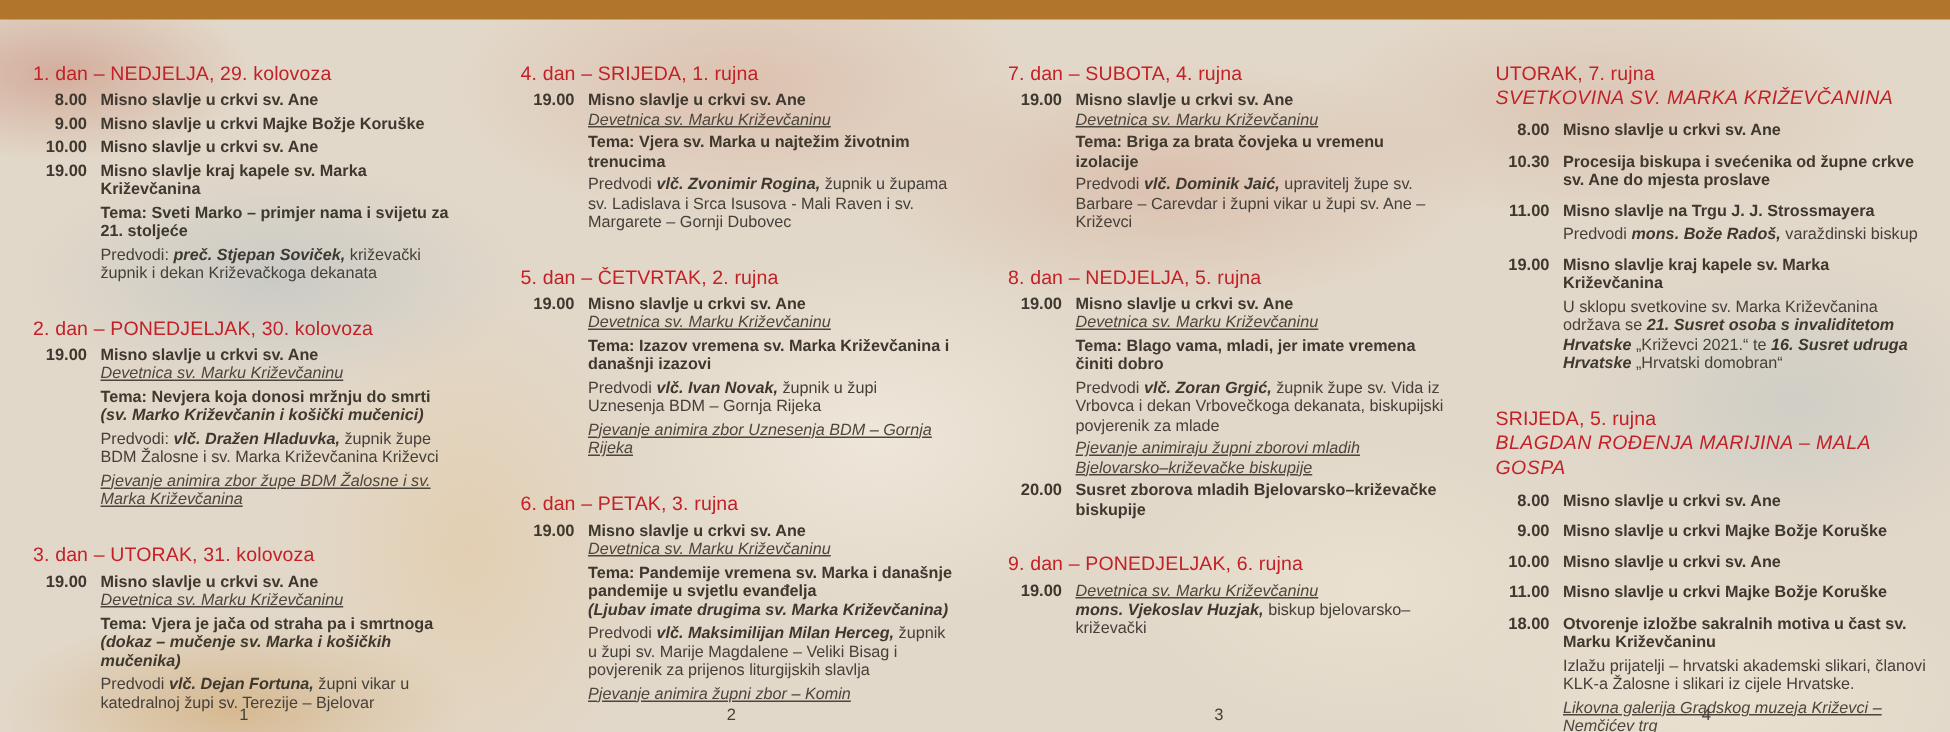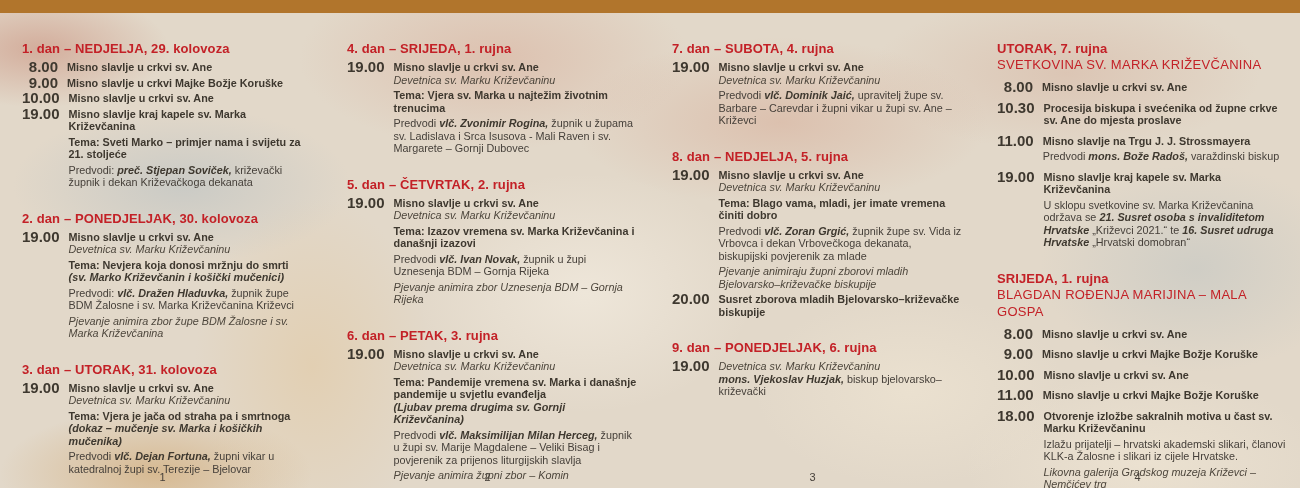--- a/index.html
+++ b/index.html
@@ -21,31 +21,31 @@
       radial-gradient(ellipse 260px 160px at 70% 80%, rgba(238,228,210,0.70), transparent 60%),
       radial-gradient(ellipse 300px 120px at 82% 15%, rgba(210,170,150,0.40), transparent 65%),
       radial-gradient(ellipse 240px 160px at 92% 55%, rgba(180,190,192,0.40), transparent 65%),
       radial-gradient(ellipse 300px 150px at 88% 95%, rgba(240,230,212,0.65), transparent 60%);
   }
   .top-band{position:absolute;top:0;left:0;right:0;height:13px;background:#b1752c;}
   .pages{position:absolute;top:13px;left:0;right:0;bottom:0;display:flex;}
   .page{width:325px;box-sizing:border-box;padding:28px 12px 24px 22px;position:relative;overflow:hidden;}
   .day-section{margin-bottom:22px;}
   .sec-head{margin-bottom:5px;}
-  .sec-title{color:#c32127;font-weight:700;font-size:13px;line-height:15px;letter-spacing:0.1px;}
-  .sec-subtitle{color:#c32127;font-weight:400;font-size:13px;line-height:17px;letter-spacing:0.3px;}
+  .sec-title{color:#c32127;font-weight:400;font-size:13px;line-height:15px;letter-spacing:0.1px;}
+  .sec-subtitle{color:#c32127;font-weight:400;font-size:13px;line-height:17px;letter-spacing:0.3px;font-style:italic;}
   .event{display:flex;margin-top:3px;}
   .page:nth-child(4) .event{margin-top:8px;}
-  .time{flex:0 0 36px;text-align:right;font-weight:700;font-size:15px;line-height:12.5px;margin-right:9px;color:#3e382f;}
+  .time{flex:0 0 36px;text-align:right;font-weight:700;font-size:11px;line-height:12.5px;margin-right:9px;color:#3e382f;}
   .ev-body{flex:1;font-size:10.8px;line-height:12.5px;}
   .ev-body p{margin:0;}
   .ev-body p.gap{margin-top:3px;}
   .sg-r{font-weight:400;}
   .sg-b{font-weight:700;color:#3e382f;margin-top:32px;}
-  .sg-i{font-style:italic;color:#4d463c;}
+  .sg-i{font-style:italic;color:#4d463c;text-decoration:underline;}
   .sg-bi{font-weight:700;font-style:italic;color:#3e382f;}
   .page-number{position:absolute;bottom:5px;left:0;right:0;text-align:center;font-size:11px;color:#46403a;}
 </style>
 </head>
 <body>
 
 <div class="spread">
   <div class="top-band"></div>
   <div class="pages">
       <div class="page">
@@ -146,38 +146,39 @@
         <section class="day-section">
           <div class="sec-head">
             <div class="sec-title">6. dan – PETAK, 3. rujna</div>
           </div>
           <div class="event">
             <div class="time">19.00</div>
             <div class="ev-body">
               <p><span class="sg-b">Misno slavlje u crkvi sv. Ane</span></p>
               <p><span class="sg-i">Devetnica sv. Marku Križevčaninu</span></p>
               <p class="gap"><span class="sg-b">Tema: Pandemije vremena sv. Marka i današnje pandemije u svjetlu evanđelja</span></p>
-              <p><span class="sg-bi">(Ljubav prema drugima sv. Gornji Križevčanina)</span></p>
+              <p><span class="sg-bi">(Ljubav imate drugima sv. Marka Križevčanina)</span></p>
               <p class="gap"><span class="sg-r">Predvodi </span><span class="sg-bi">vlč. Maksimilijan Milan Herceg,</span><span class="sg-r"> župnik u župi sv. Marije Magdalene – Veliki Bisag i povjerenik za prijenos liturgijskih slavlja</span></p>
               <p class="gap"><span class="sg-i">Pjevanje animira župni zbor – Komin</span></p>
             </div>
           </div>
         </section>
         <div class="page-number">2</div>
       </div>
       <div class="page">
         <section class="day-section">
           <div class="sec-head">
             <div class="sec-title">7. dan – SUBOTA, 4. rujna</div>
           </div>
           <div class="event">
             <div class="time">19.00</div>
             <div class="ev-body">
               <p><span class="sg-b">Misno slavlje u crkvi sv. Ane</span></p>
               <p><span class="sg-i">Devetnica sv. Marku Križevčaninu</span></p>
+              <p class="gap"><span class="sg-b">Tema: Briga za brata čovjeka u vremenu izolacije</span></p>
               <p class="gap"><span class="sg-r">Predvodi </span><span class="sg-bi">vlč. Dominik Jaić,</span><span class="sg-r"> upravitelj župe sv. Barbare – Carevdar i župni vikar u župi sv. Ane – Križevci</span></p>
             </div>
           </div>
         </section>
         <section class="day-section">
           <div class="sec-head">
             <div class="sec-title">8. dan – NEDJELJA, 5. rujna</div>
           </div>
           <div class="event">
             <div class="time">19.00</div>
@@ -238,21 +239,21 @@
           <div class="event">
             <div class="time">19.00</div>
             <div class="ev-body">
               <p><span class="sg-b">Misno slavlje kraj kapele sv. Marka Križevčanina</span></p>
               <p class="gap"><span class="sg-r">U sklopu svetkovine sv. Marka Križevčanina održava se </span><span class="sg-bi">21. Susret osoba s invaliditetom Hrvatske</span><span class="sg-r"> „Križevci 2021.“ te </span><span class="sg-bi">16. Susret udruga Hrvatske</span><span class="sg-r"> „Hrvatski domobran“</span></p>
             </div>
           </div>
         </section>
         <section class="day-section">
           <div class="sec-head">
-            <div class="sec-title">SRIJEDA, 1. rujna</div>
+            <div class="sec-title">SRIJEDA, 5. rujna</div>
             <div class="sec-subtitle">BLAGDAN ROĐENJA MARIJINA – MALA GOSPA</div>
           </div>
           <div class="event">
             <div class="time">8.00</div>
             <div class="ev-body">
               <p><span class="sg-b">Misno slavlje u crkvi sv. Ane</span></p>
             </div>
           </div>
           <div class="event">
             <div class="time">9.00</div>

